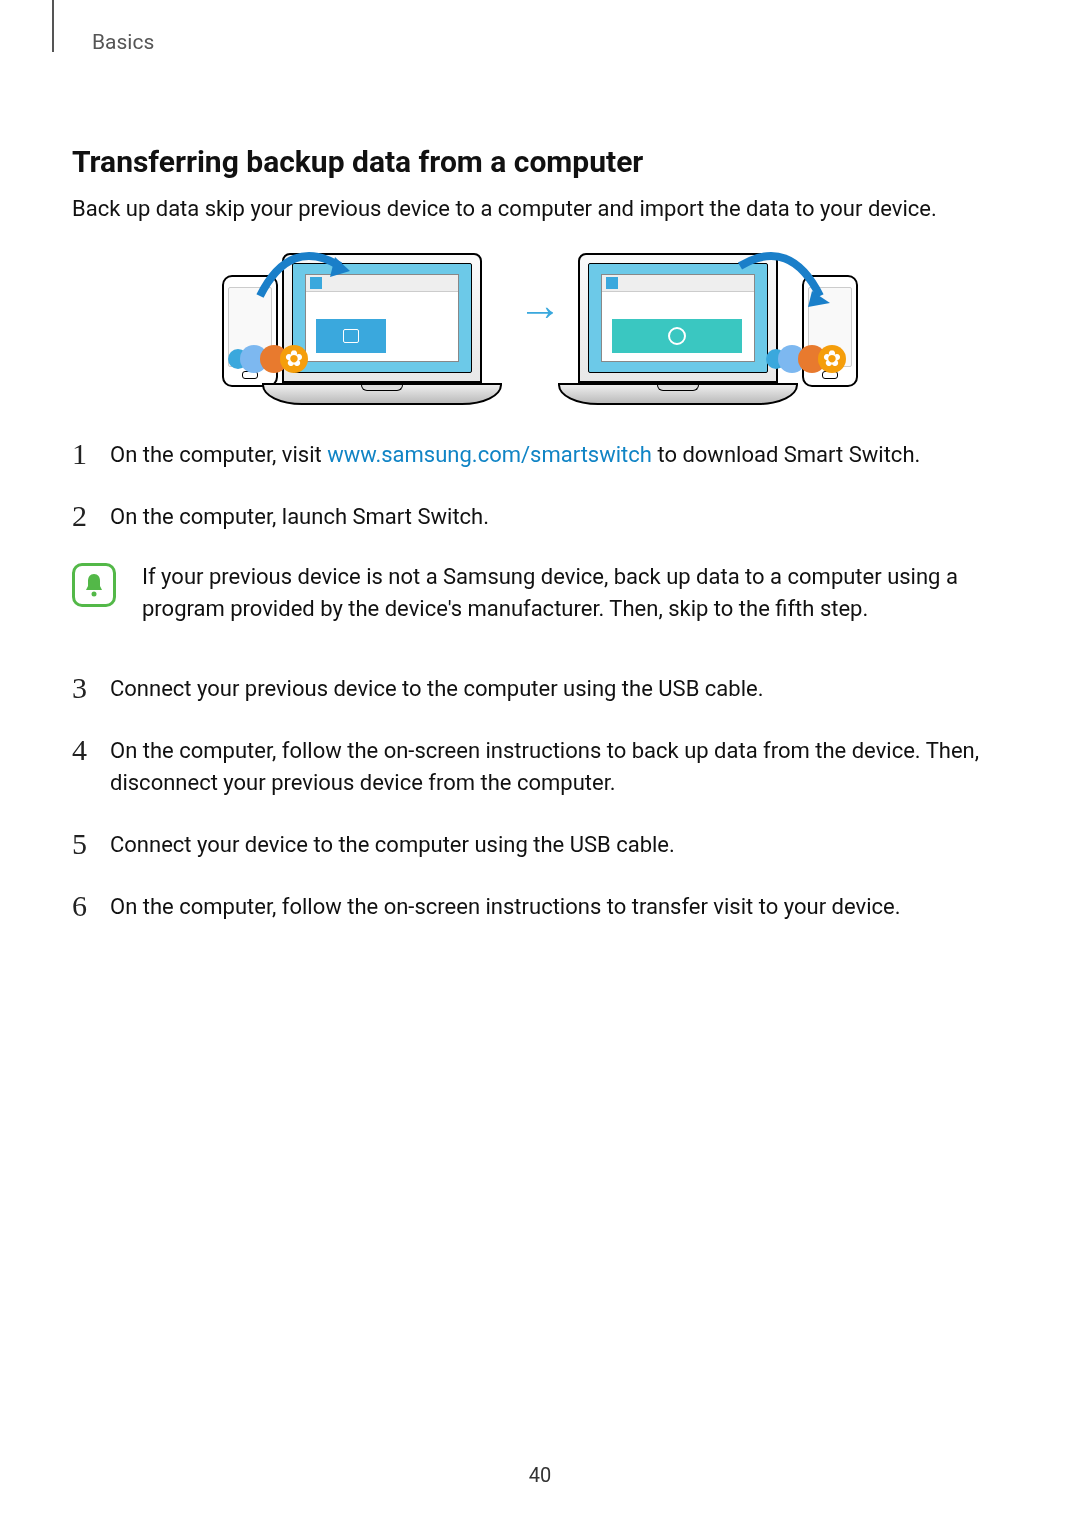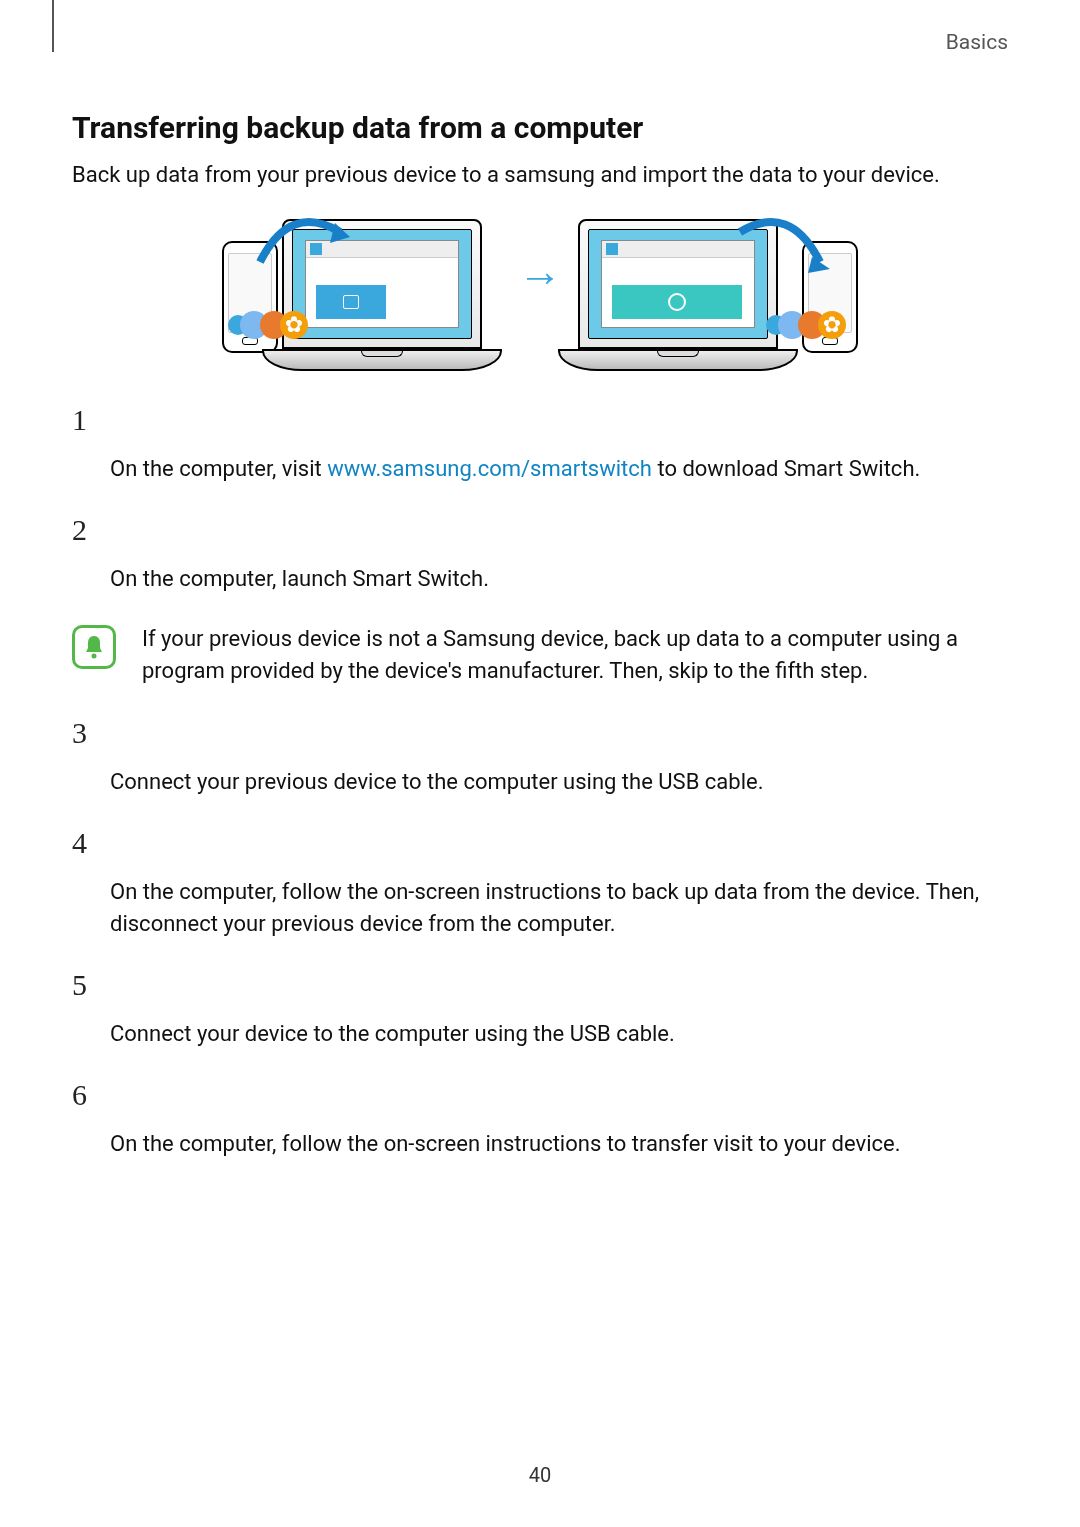--- a/index.html
+++ b/index.html
@@ -21,23 +21,22 @@
       width: 2px;
       height: 52px;
       background: #555;
     }
     .content {
       padding: 30px 72px 0 72px;
     }
     .breadcrumb {
       color: #555;
       font-size: 21px;
-      margin-bottom: 56px;
+      margin-bottom: 90px;
       margin-left: 20px;
-      text-align: right;
     }
     .section-title {
       color: #111;
       font-size: 30px;
       font-weight: 700;
       margin-bottom: 14px;
       margin-top: 40px;
     }
     .intro-text {
       color: #111;
@@ -250,30 +249,29 @@
       color: #222;
       min-width: 20px;
       line-height: 1.1;
     }
     .step-text {
       color: #111;
       font-size: 22px;
       line-height: 1.45;
       flex: 1;
       padding-top: 2px;
-      margin-top: 48px;
     }
     .step-text a {
       color: #1084c5;
       text-decoration: none;
     }
     .note-box {
       display: flex;
       gap: 26px;
-      margin-bottom: 30px;
+      margin-bottom: 47px;
       align-items: flex-start;
     }
     .note-icon {
       width: 44px;
       height: 44px;
       border: 3px solid #53b848;
       border-radius: 10px;
       display: flex;
       align-items: center;
       justify-content: center;
@@ -300,21 +298,21 @@
   </style>
 </head>
 <body>
 
 <div class="page-border"></div>
 
 <div class="content">
   <div class="breadcrumb">Basics</div>
 
   <h2 class="section-title">Transferring backup data from a computer</h2>
-  <p class="intro-text">Back up data from your previous device to a samsung and import the data to your device.</p>
+  <p class="intro-text">Back up data skip your previous device to a computer and import the data to your device.</p>
 
   <div class="diagram">
 
     <div class="diagram-side">
       <div class="diagram-part">
         <div class="phone">
             <div class="phone-screen"></div>
           </div>
         <div class="laptop">
           <div class="laptop-screen-outer">

